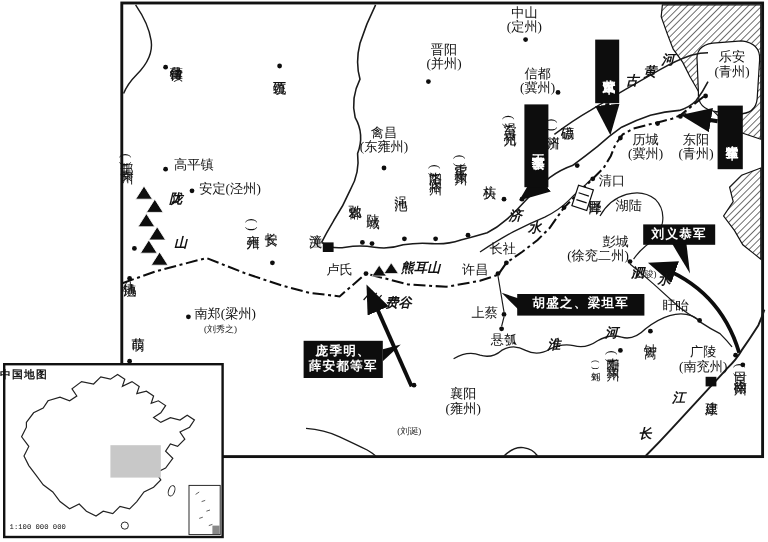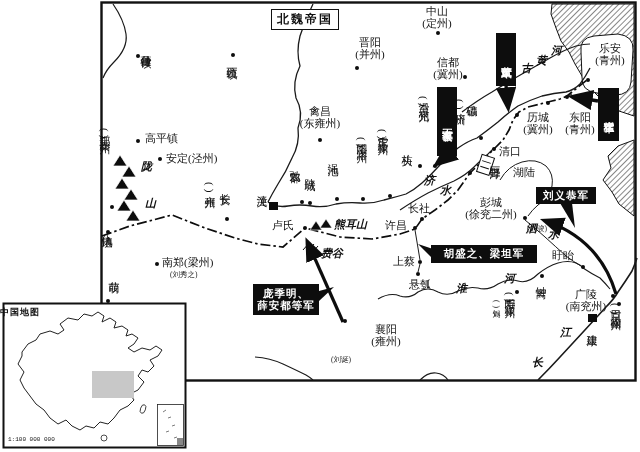--- a/index.html
+++ b/index.html
@@ -109,21 +109,20 @@
         <path d="M163,412 L166,410"></path>
           <path d="M168,418 L171,417"></path>
           <path d="M172,426 L175,425"></path>
         <path d="M166,432 L169,431"></path>
           <path d="M174,438 L177,437"></path>
       </g>
       <rect x="177" y="438" width="6" height="7" fill="#888"></rect>
     </g>
   </svg>
 
-  <div class="empirebox" style="left:271px;top:9px;width:66px;height:19px;">北魏帝国</div>
 
   <div id="labelLayer">
       <div class="lbl v" style="left: 140px; top: 46px;">薄骨律镇</div>
       <div class="lbl v" style="left: 226px; top: 58px;">统万镇</div>
       <div class="lbl" style="left: 145px; top: 132px;">高平镇</div>
       <div class="lbl v" style="left: 99px; top: 126px;">上邽(秦州)</div>
       <div class="lbl" style="left: 166px; top: 152px;">安定(泾州)</div>
       <div class="lbl v" style="left: 219px; top: 184px;">长安</div>
       <div class="lbl v" style="left: 204px; top: 182px;">(雍州)</div>
       <div class="lbl v" style="left: 256px; top: 186px;">潼关</div>
@@ -150,21 +149,21 @@
       <div class="lbl v" style="left: 454px; top: 99px;">(济州)</div>
       <div class="lbl c" style="left: 516px; top: 111px; width: 44px;">历城
 (冀州)</div>
       <div class="lbl c" style="left: 558px; top: 111px; width: 44px;">东阳
 (青州)</div>
       <div class="lbl c" style="left: 588px; top: 42px; width: 44px;">乐安
 (青州)</div>
       <div class="lbl" style="left: 499px; top: 145px;">清口</div>
       <div class="lbl" style="left: 513px; top: 166px;">湖陆</div>
       <div class="lbl v" style="left: 489px; top: 158px;">巨野泽</div>
-      <div class="lbl c" style="left: 458px; top: 196px; width: 66px;">彭城
+      <div class="lbl c" style="left: 458px; top: 196px; width: 66px; text-align: right;">彭城
 (徐兖二州)</div>
       <div class="lbl sm" style="left: 499px; top: 225px; padding-left: 28px;">(刘骏)</div>
       <div class="lbl" style="left: 408px; top: 202px;">长社</div>
       <div class="lbl" style="left: 385px; top: 219px;">许昌</div>
       <div class="lbl" style="left: 272px; top: 219px;">卢氏</div>
       <div class="lbl mtn" style="left: 334px; top: 218px;">熊耳山</div>
       <div class="lbl mtn" style="left: 321px; top: 247px;">费谷</div>
       <div class="lbl" style="left: 393px; top: 256px; font-family: Liberation Mono, monospace;">上蔡</div>
       <div class="lbl" style="left: 409px; top: 278px;">悬瓠</div>
       <div class="lbl c" style="left: 324px; top: 323px; width: 44px; margin-left: 40px;">襄阳

